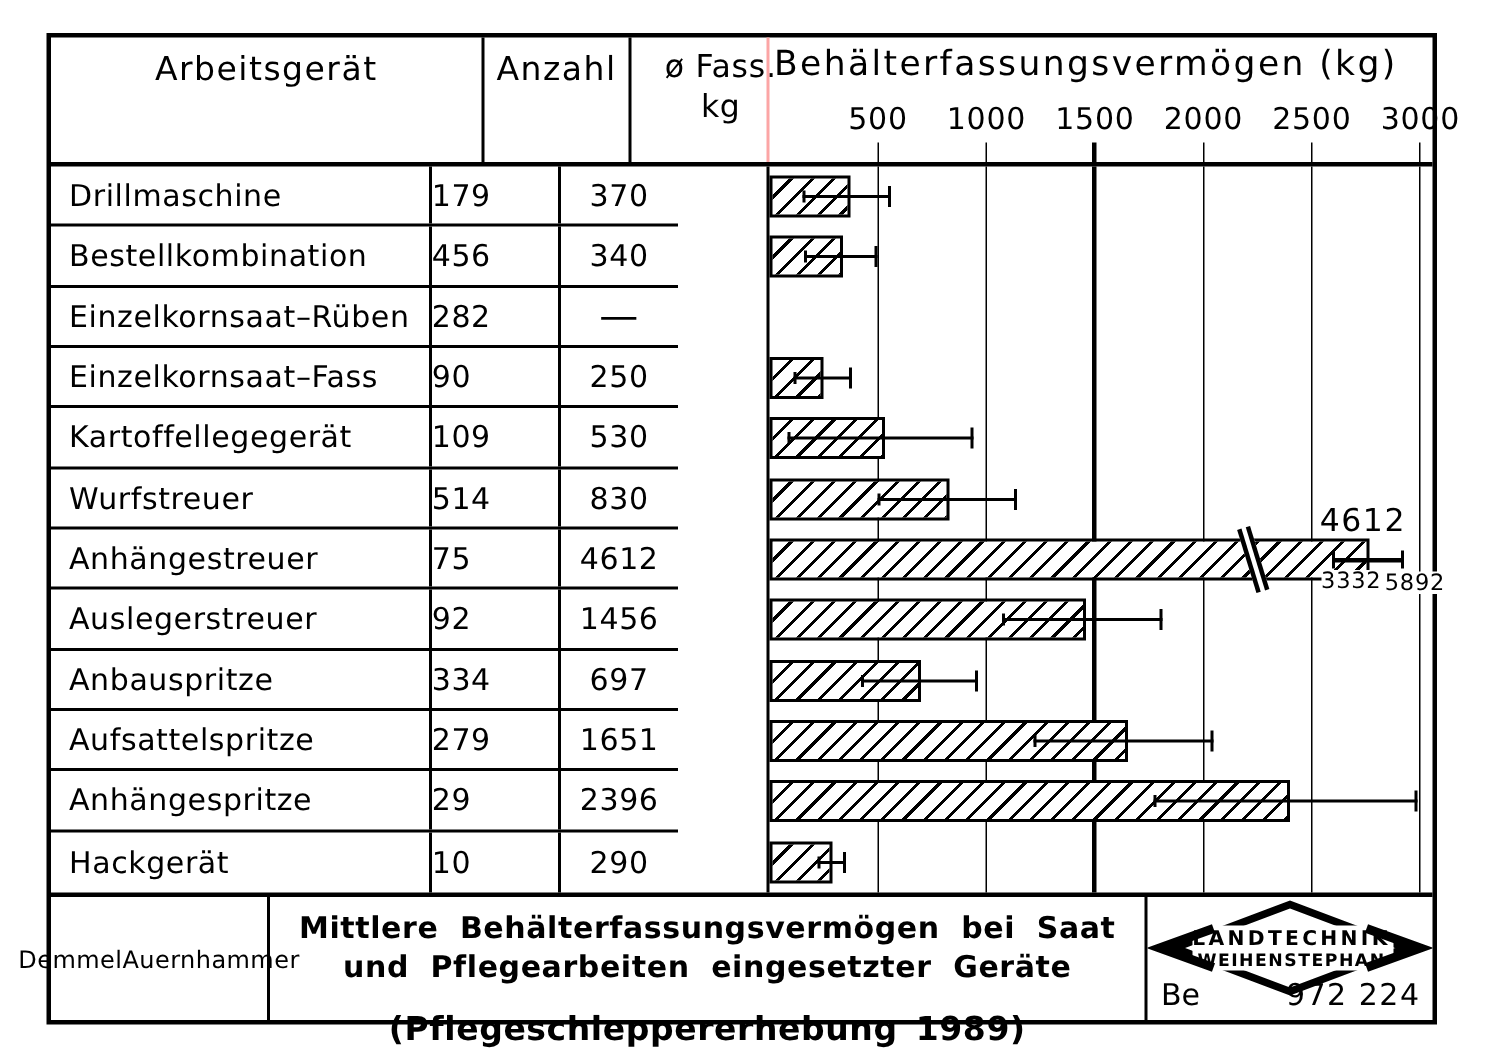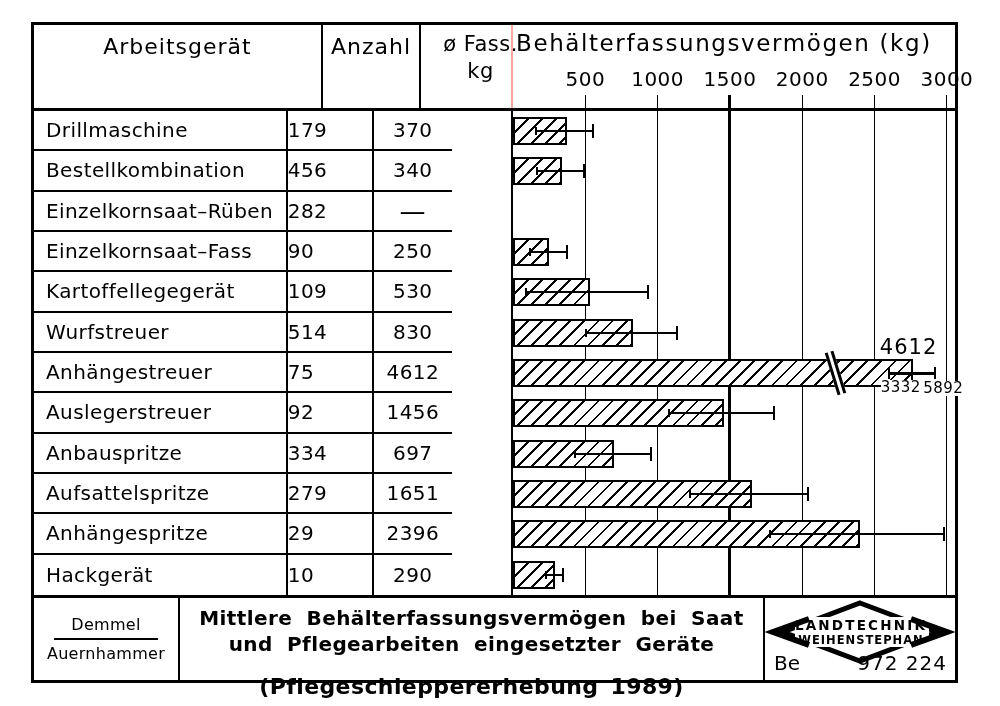--- a/index.html
+++ b/index.html
@@ -48,21 +48,21 @@
   .wtr{position:absolute;right:0;top:0;width:2px;height:14px;background:#000;}
   .wtl.big{top:1px;height:12px;}
   .wtr.big{top:1px;height:12px;}
   .brk{position:absolute;width:9px;height:44px;background:#fff;border-left:3px solid #000;border-right:3px solid #000;box-sizing:border-box;transform:rotate(-17deg);}
   .ann{position:absolute;background:#fff;white-space:nowrap;line-height:1;}
   .ann.big{font-size:21px;letter-spacing:1px;}
   .ann.small{font-size:15px;letter-spacing:0.5px;}
   
   .tfoot{position:absolute;left:0;top:570px;width:921px;height:85px;border-top:3px solid #000;box-sizing:border-box;display:flex;}
   .fcell{box-sizing:border-box;position:relative;}
-  .f1{width:146px;border-right:2px solid #000;display:flex;flex-direction:column;align-items:center;justify-content:center;}
+  .f1{width:146px;border-right:2px solid #000;display:flex;align-items:center;justify-content:center;}
   .f1 .aname{font-size:16px;letter-spacing:0.3px;}
   .fraction-line{width:104px;height:2px;background:#000;margin:4px 0;}
   .f2{flex:1;border-right:2px solid #000;text-align:center;padding-top:7px;}
   .cap{font-size:20px;letter-spacing:0.4px;word-spacing:7px;line-height:26px;white-space:nowrap;font-weight:bold;}
   .cap.small{font-size:22px;word-spacing:4px;margin-top:17px;}
   .f3{width:190px;}
   .logo-svg{position:absolute;left:0;top:2px;}
   .logo-text{font-family:"DejaVu Sans","Liberation Sans",sans-serif;font-weight:bold;}
   .be{position:absolute;left:9px;bottom:5px;font-size:20px;}
   .code{position:absolute;right:8px;bottom:5px;font-size:20px;letter-spacing:1px;}

